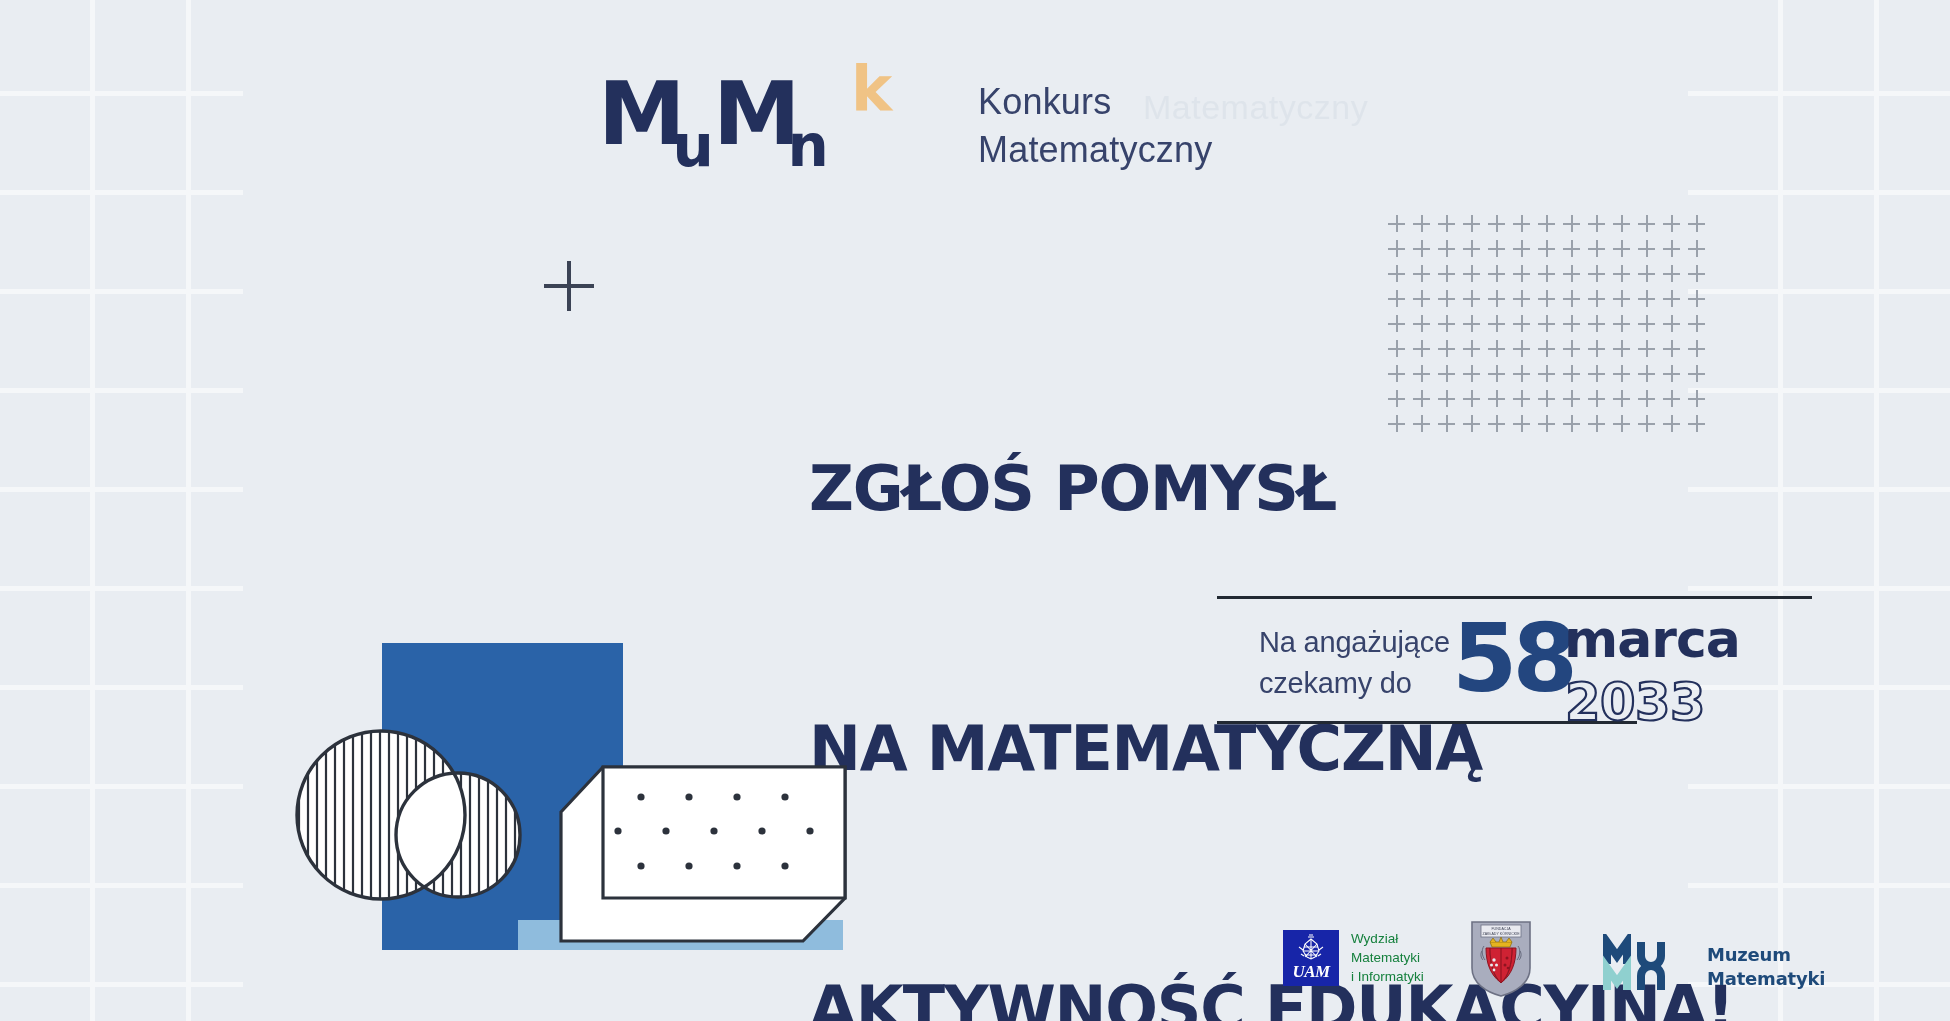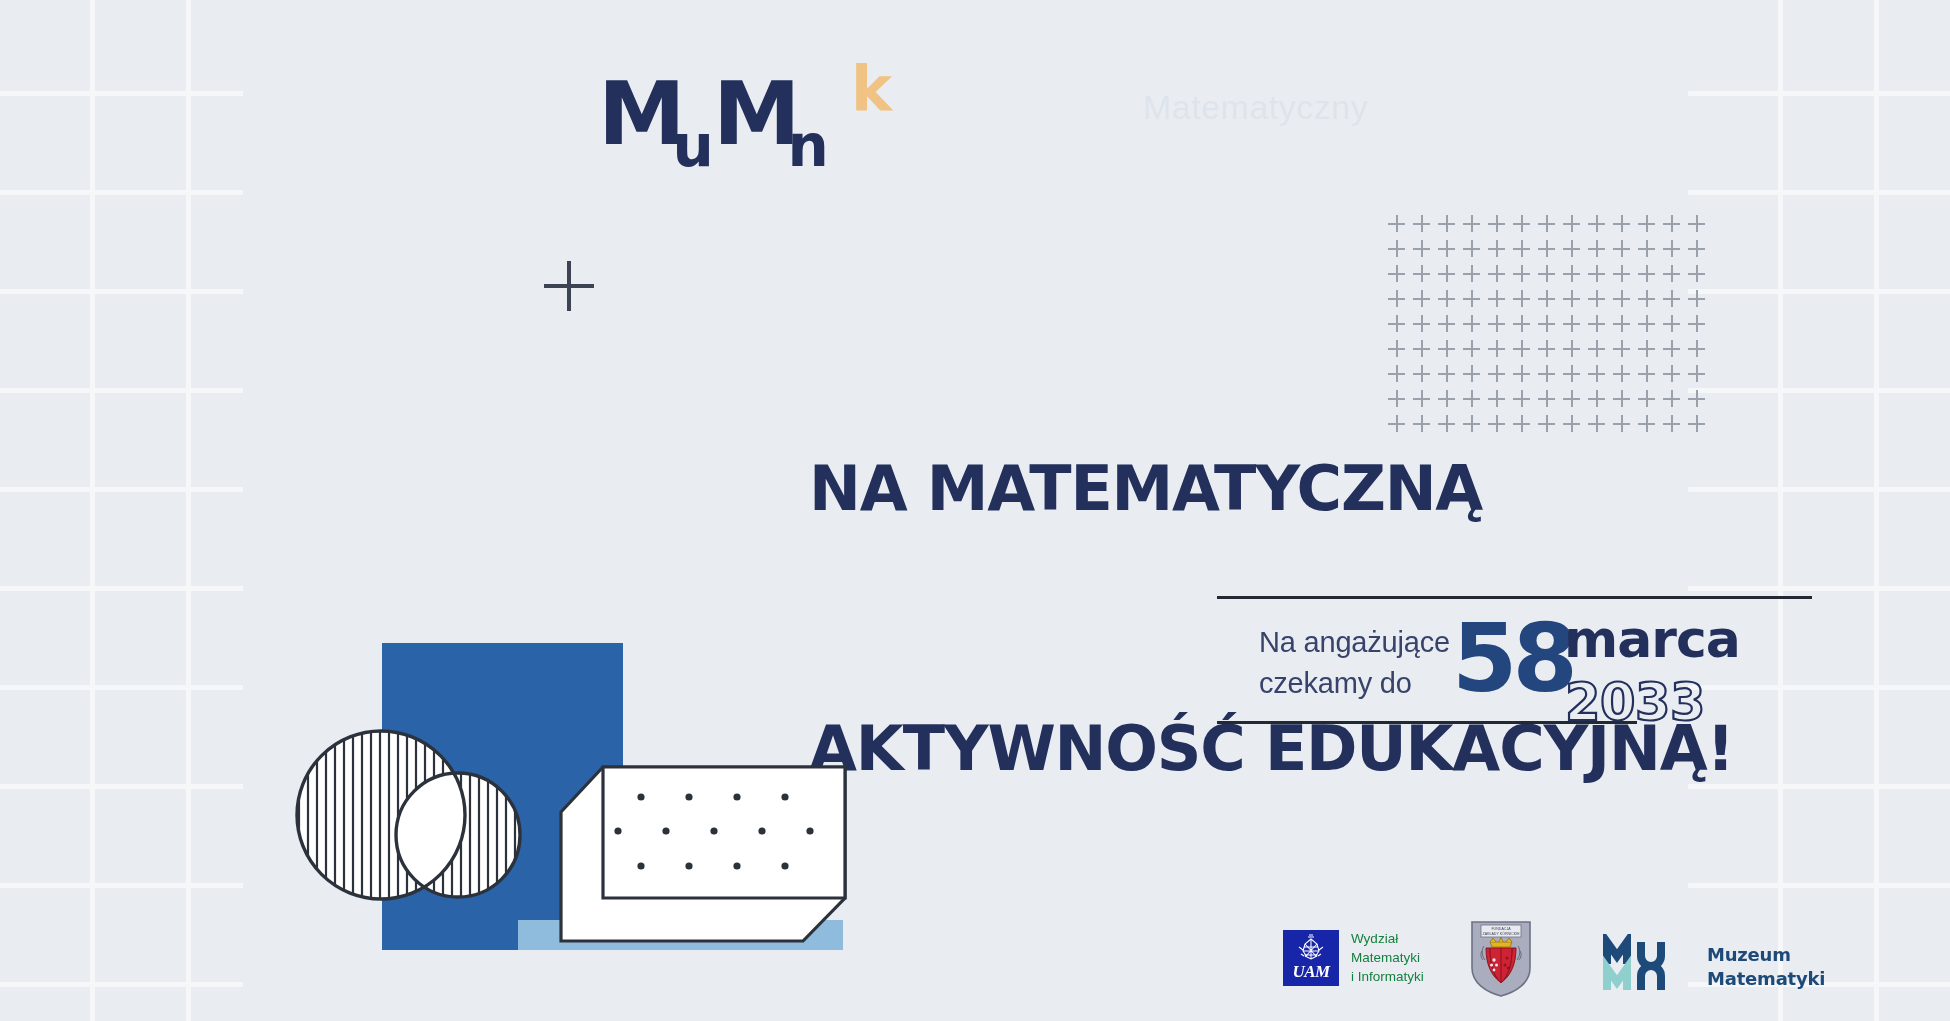--- a/index.html
+++ b/index.html
@@ -314,20 +314,24 @@
 
   <div class="stage">
 
     <div class="brand">
       <div class="brand-mark"><span>M</span><span class="sub">u</span><span>M</span><span class="sub">n</span></div>
       <div class="brand-k">k</div>
     </div>
 
     <div class="brand-ghost">Matematyczny</div>
 
+    <div class="brand-tagline">
+      <div>Konkurs</div>
+      <div>Matematyczny</div>
+    </div>
 
     <div class="lone-plus"></div>
     <div class="plus-field" id="plus-field">
         <div class="pl" style="left: 0px; top: 0px;"></div>
         <div class="pl" style="left: 25px; top: 0px;"></div>
         <div class="pl" style="left: 50px; top: 0px;"></div>
         <div class="pl" style="left: 75px; top: 0px;"></div>
         <div class="pl" style="left: 100px; top: 0px;"></div>
         <div class="pl" style="left: 125px; top: 0px;"></div>
         <div class="pl" style="left: 150px; top: 0px;"></div>
@@ -437,20 +441,21 @@
         <div class="pl" style="left: 150px; top: 200px;"></div>
         <div class="pl" style="left: 175px; top: 200px;"></div>
         <div class="pl" style="left: 200px; top: 200px;"></div>
         <div class="pl" style="left: 225px; top: 200px;"></div>
         <div class="pl" style="left: 250px; top: 200px;"></div>
         <div class="pl" style="left: 275px; top: 200px;"></div>
         <div class="pl" style="left: 300px; top: 200px;"></div>
       </div>
 
     <div class="headline">
+      <span>ZGŁOŚ POMYSŁ</span>
       <span>NA MATEMATYCZNĄ</span>
       <span>AKTYWNOŚĆ EDUKACYJNĄ!</span>
     </div>
 
     <svg class="illus" viewBox="0 0 1445 1021">
       <defs>
         <pattern id="hatch" width="9" height="9" patternUnits="userSpaceOnUse">
           <rect width="9" height="9" fill="#ffffff"></rect>
           <line x1="2" y1="0" x2="2" y2="9" stroke="#2c323c" stroke-width="2.2"></line>
         </pattern>

